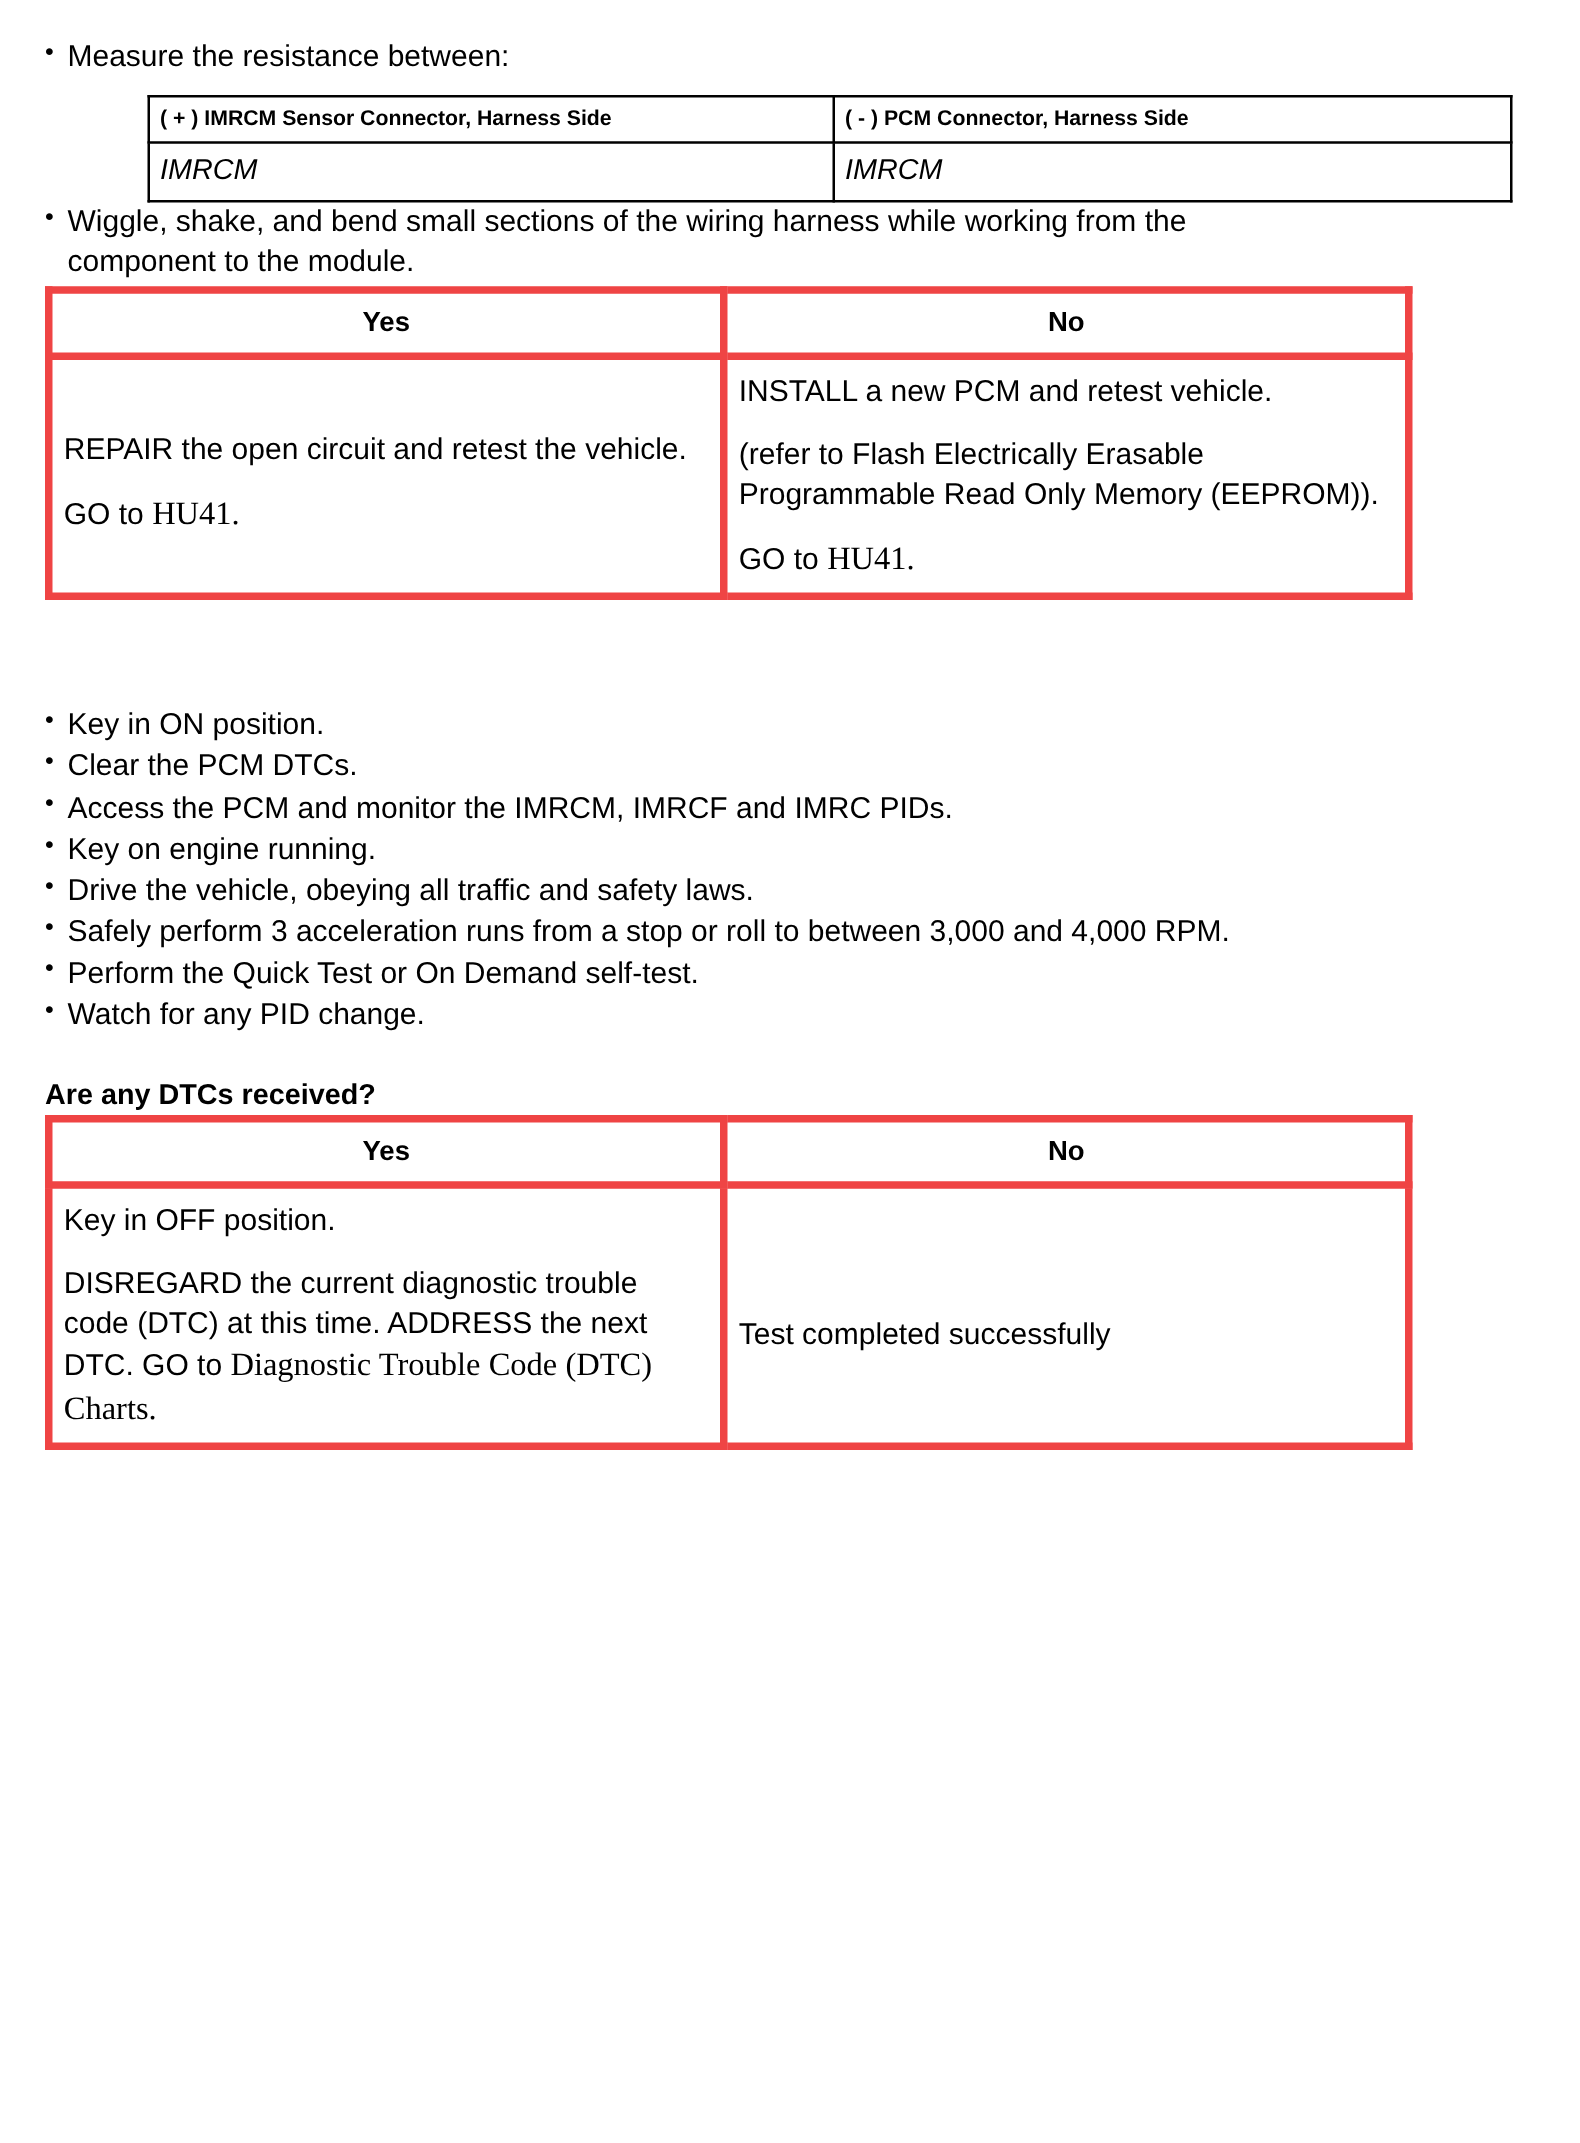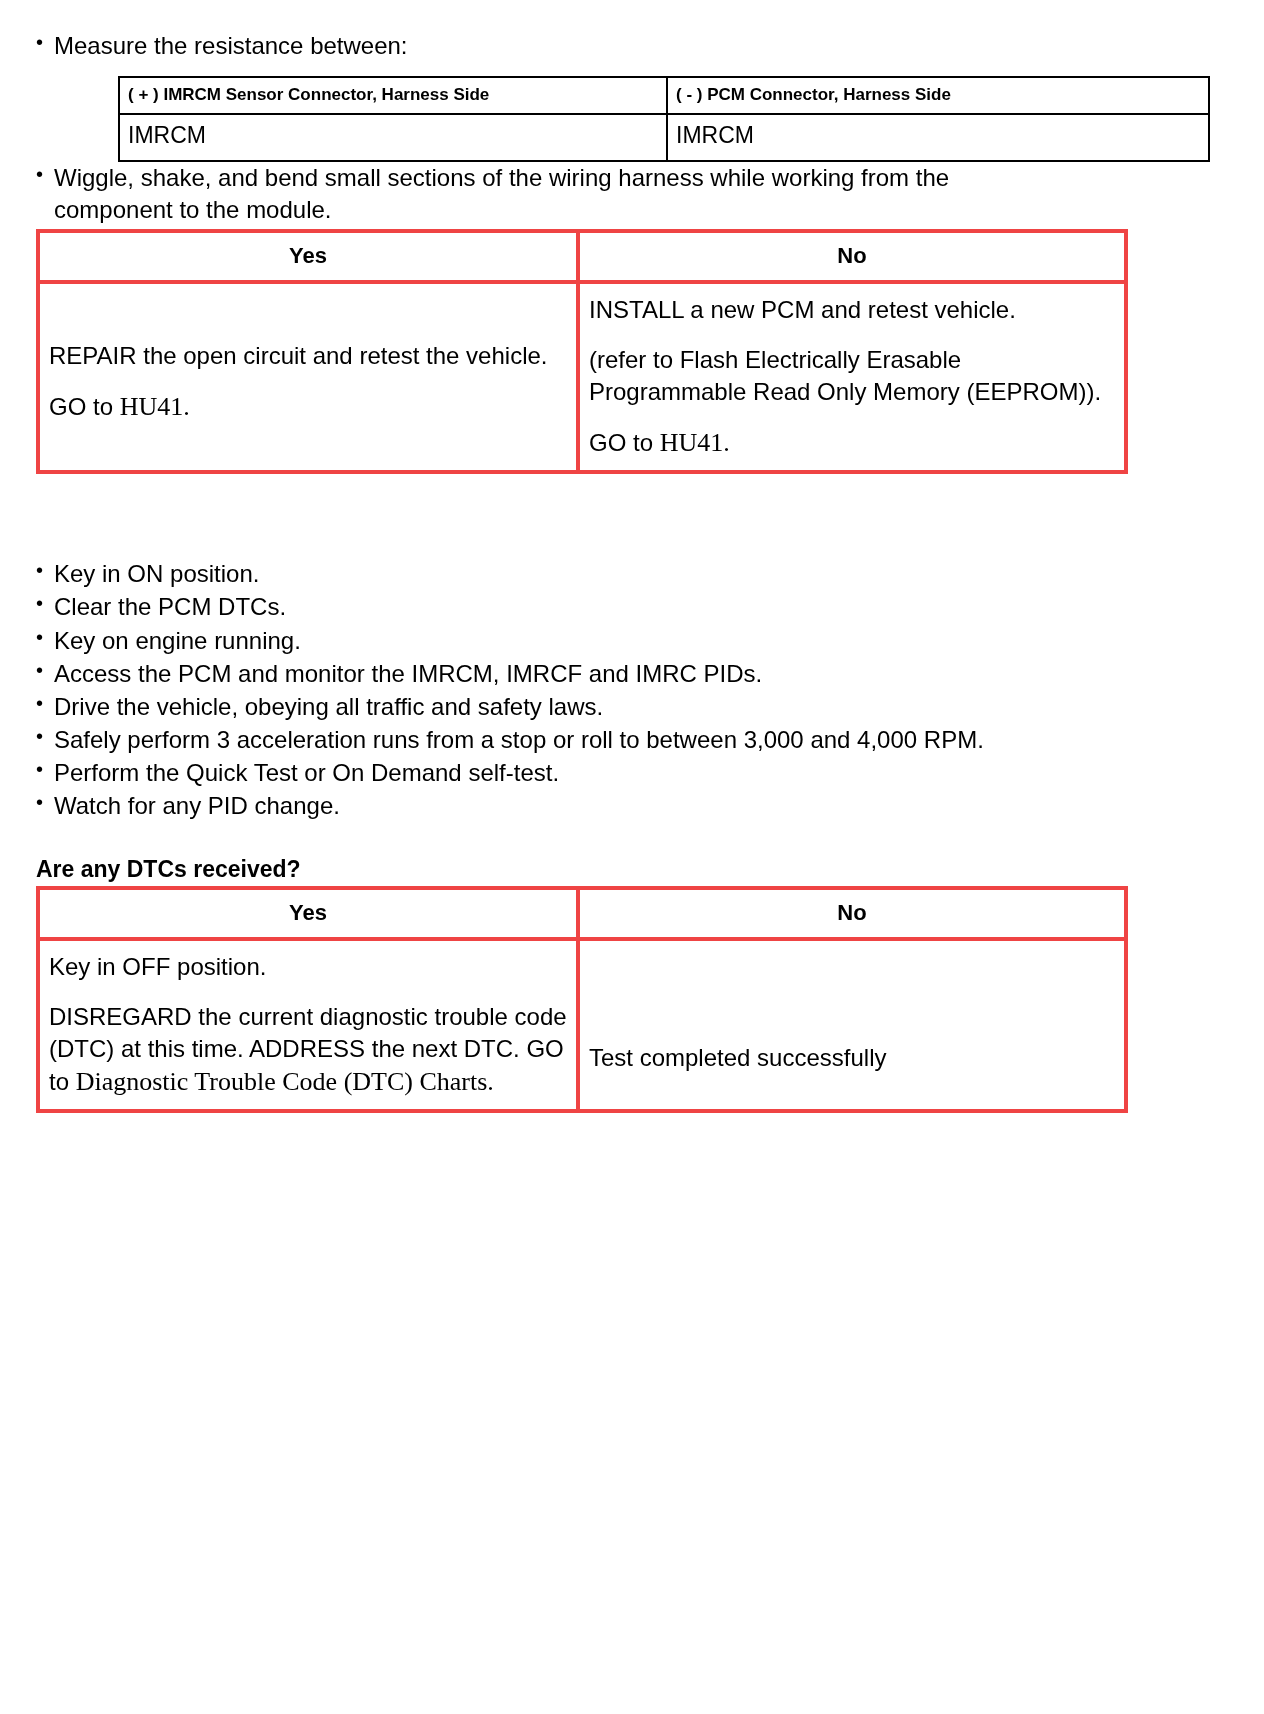--- a/index.html
+++ b/index.html
@@ -97,40 +97,41 @@
     margin-left: 82px;
     width: 1090px;
   }
   #connector-table th {
     font-weight: bold;
     font-size: 17px;
     padding: 6px 8px 7px 8px;
   }
   #connector-table td {
     padding: 6px 8px 9px 8px;
+    font-style: italic;
   }
 
   
   .question {
     font-weight: bold;
     font-size: 23px;
     margin: 0;
     padding: 0;
   }
   #q1 { margin-top: 46px; }
   #q2 { margin-top: 34px; }
 
   table.yesno {
     border-collapse: collapse;
     table-layout: fixed;
     width: 1088px;
     margin-top: 3px;
   }
   table.yesno th, table.yesno td {
-    border: 4px solid #ef4444;
+    border: 6px solid #ef4444;
     vertical-align: top;
     font-size: 24px;
     line-height: 1.34;
     text-align: left;
     padding: 7px 9px 9px 9px;
   }
   table.yesno th {
     text-align: center;
     font-weight: bold;
     font-size: 22px;
@@ -226,22 +227,22 @@
       </tr>
     </tbody>
   </table>
 
   <div class="spacer-hu41"></div>
 
 
   <ul class="bullets bullets-hu41">
     <li><span>Key in ON position.</span></li>
     <li><span>Clear the PCM DTCs.</span></li>
+    <li><span>Access the PCM and monitor the IMRCM, IMRCF and IMRC PIDs.</span></li>
     <li><span>Key on engine running.</span></li>
-    <li><span>Access the PCM and monitor the IMRCM, IMRCF and IMRC PIDs.</span></li>
     <li><span>Drive the vehicle, obeying all traffic and safety laws.</span></li>
     <li><span>Safely perform 3 acceleration runs from a stop or roll to between 3,000 and 4,000 RPM.</span></li>
     <li><span>Perform the Quick Test or On Demand self-test.</span></li>
     <li><span>Watch for any PID change.</span></li>
   </ul>
 
   <p class="question" id="q2">Are any DTCs received?</p>
 
   <table class="yesno" id="table2">
     <colgroup>

